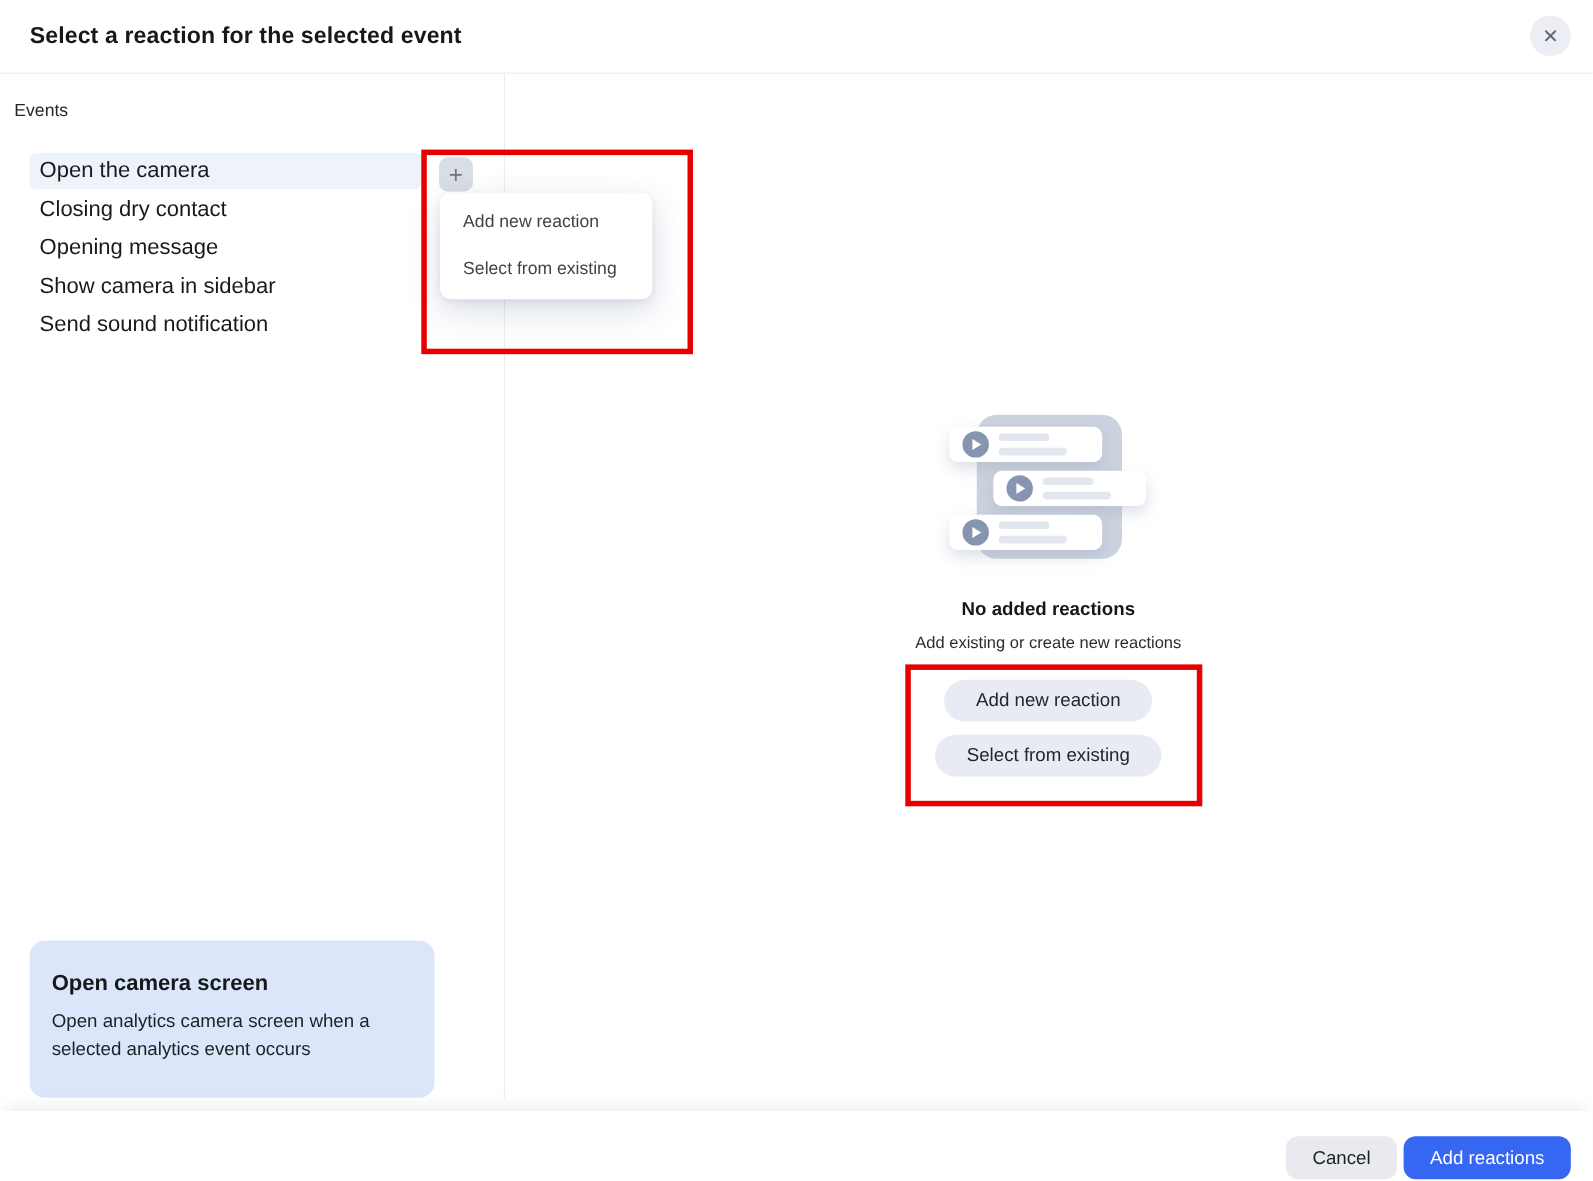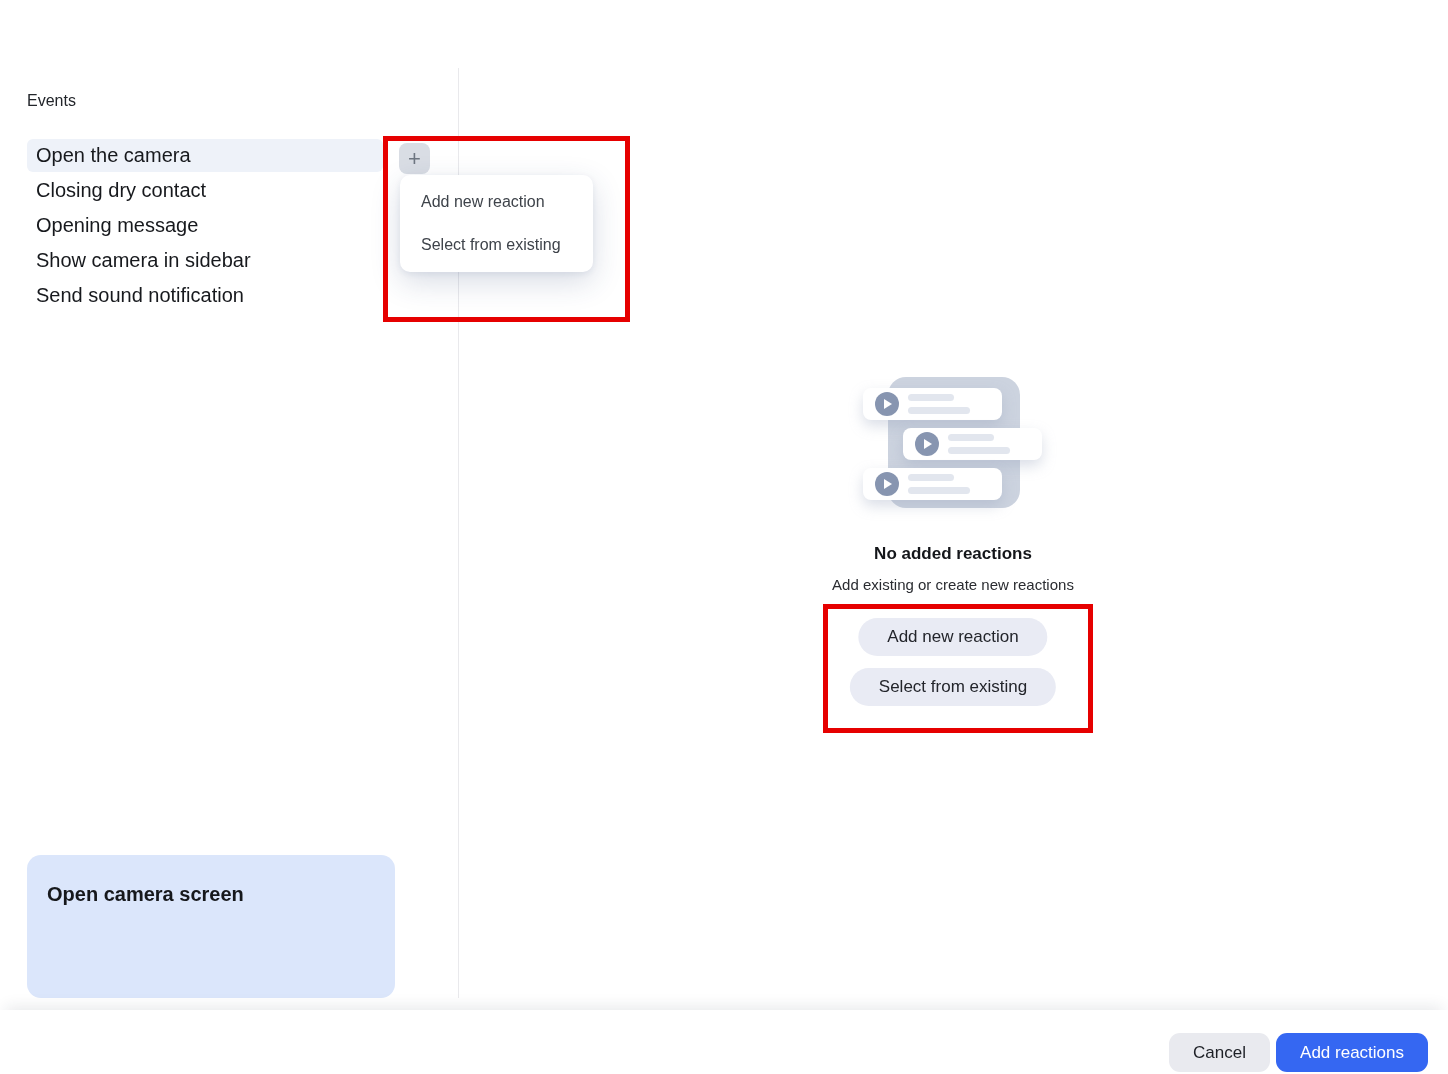--- a/index.html
+++ b/index.html
@@ -8,21 +8,21 @@
     position:relative; width:1448px; height:1074px; background:#ffffff;
     font-family:"Liberation Sans", sans-serif; color:#17191d; overflow:hidden;
   }
   
   .modal-header { position:absolute; left:0; top:0; width:100%; height:67px; border-bottom:1px solid #ececee; background:#fff; }
   .modal-title { position:absolute; left:27px; top:50%; transform:translateY(-50%); font-size:21px; font-weight:700; color:#16181c; letter-spacing:.1px; }
   .close-btn { position:absolute; right:20px; top:14px; width:37px; height:37px; border-radius:50%; background:#eceef4; border:none; display:flex; align-items:center; justify-content:center; cursor:pointer; }
   .close-btn span { font-size:18px; color:#5f6774; line-height:1; }
   
   .v-divider { position:absolute; left:458px; top:68px; width:1px; height:930px; background:#e9e9ec; }
-  .events-heading { position:absolute; left:27px; top:92px; font-size:16px; color:#22252a; }
+  .events-heading { position:absolute; left:13px; top:92px; font-size:16px; color:#22252a; }
   .events-list { position:absolute; left:27px; top:139px; width:356px; }
   .event-row { height:33px; margin-bottom:2px; display:flex; align-items:center; padding:0 9px; font-size:20px; color:#17191d; border-radius:6px; cursor:pointer; white-space:nowrap; }
   .event-row.selected { background:#eef2f9; }
   .plus-btn { position:absolute; left:399px; top:143px; width:31px; height:31px; border:none; border-radius:8px; background:#d9dde4; color:#6e7681; font-size:22px; line-height:1; display:flex; align-items:center; justify-content:center; cursor:pointer; font-family:"Liberation Sans", sans-serif; }
   
   .context-menu { position:absolute; left:400px; top:175px; width:193px; height:97px; background:#fff; border-radius:10px;
     box-shadow:0 10px 30px rgba(40,60,110,.18), 0 2px 6px rgba(40,60,110,.08);
     display:flex; flex-direction:column; justify-content:space-evenly; padding-left:21px; z-index:20; }
   .context-menu-item { font-size:16px; color:#3e434a; cursor:pointer; line-height:30px; }
   
@@ -56,20 +56,26 @@
   .modal-footer { position:absolute; left:0; top:1010px; width:100%; height:64px; background:#fff; box-shadow:0 -9px 14px -6px rgba(30,35,60,.10); z-index:10; }
   .footer-btn { position:absolute; top:23px; height:39px; border:none; border-radius:11px; font-size:17px; padding:0 24px; cursor:pointer; font-family:"Liberation Sans", sans-serif; white-space:nowrap; }
   .cancel-btn { right:178px; background:#e9eaef; color:#1d2026; }
   .submit-btn { right:20px; background:#3567f2; color:#ffffff; }
 </style>
 </head>
 <body>
 
 <div class="screen">
 
+  <div class="modal-header">
+    <div class="modal-title">Select a reaction for the selected event</div>
+    <button class="close-btn">
+      <span>✕</span>
+    </button>
+  </div>
 
   <div class="v-divider"></div>
 
   <div class="events-heading">Events</div>
   <div class="events-list">
     <div class="event-row selected">Open the camera</div>
     <div class="event-row">Closing dry contact</div>
     <div class="event-row">Opening message</div>
     <div class="event-row">Show camera in sidebar</div>
     <div class="event-row">Send sound notification</div>
@@ -112,20 +118,21 @@
     </div>
   </div>
 
   <div class="empty-title">No added reactions</div>
   <div class="empty-subtitle">Add existing or create new reactions</div>
   <button class="pill-btn b1">Add new reaction</button>
   <button class="pill-btn b2">Select from existing</button>
 
   <div class="info-card">
     <div class="info-card-title">Open camera screen</div>
+    <div class="info-card-desc">Open analytics camera screen when a selected analytics event occurs</div>
   </div>
 
   <div class="modal-footer">
     <button class="footer-btn cancel-btn">Cancel</button>
     <button class="footer-btn submit-btn">Add reactions</button>
   </div>
 
 </div>
 
 </body></html>

